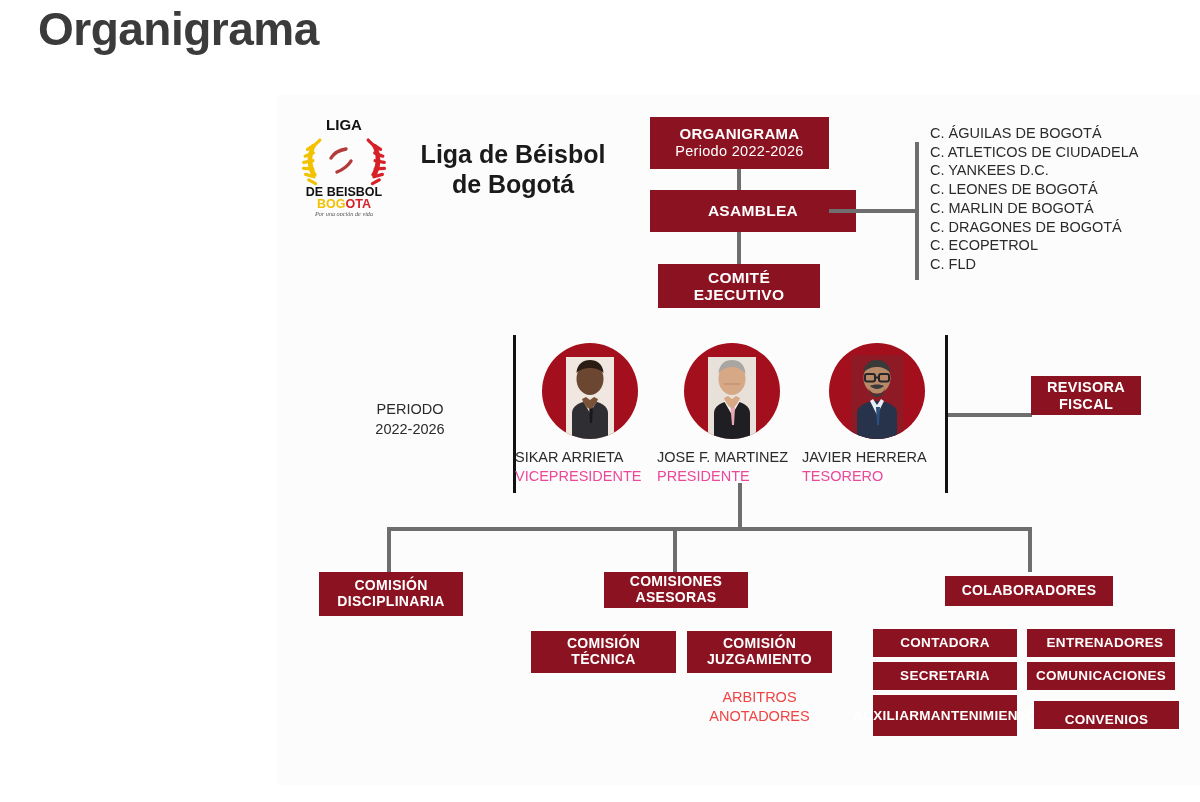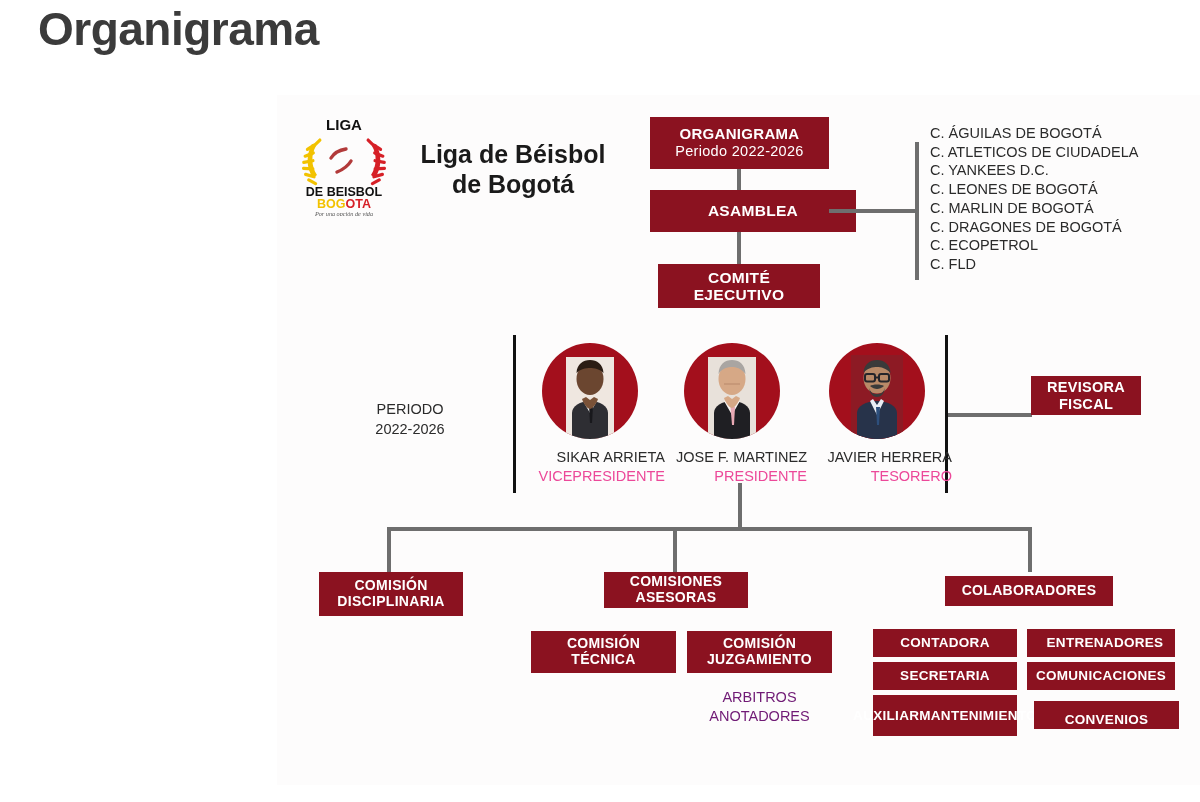--- a/index.html
+++ b/index.html
@@ -62,21 +62,21 @@
     background: #6e6e6e;
   }
   .conn-black {
     position: absolute;
     background: #111111;
   }
 
   
   .ptext {
     position: absolute;
-    color: #701a75;
+    color: #ef4444;
     line-height: 1.32;
     white-space: nowrap;
   }
 
   
   #club-list {
     position: absolute;
     left: 930px;
     top: 124px;
     font-size: 14.5px;
@@ -104,21 +104,21 @@
     left: 296px;
     top: 114px;
     width: 96px;
     height: 102px;
   }
 
   
   .person {
     position: absolute;
     width: 150px;
-    text-align: right;
+    text-align: left;
   }
   .person .avatar {
     width: 96px;
     height: 96px;
     border-radius: 50%;
     background: #a30f1c;
     margin: 0 auto;
     position: relative;
     overflow: hidden;
   }

